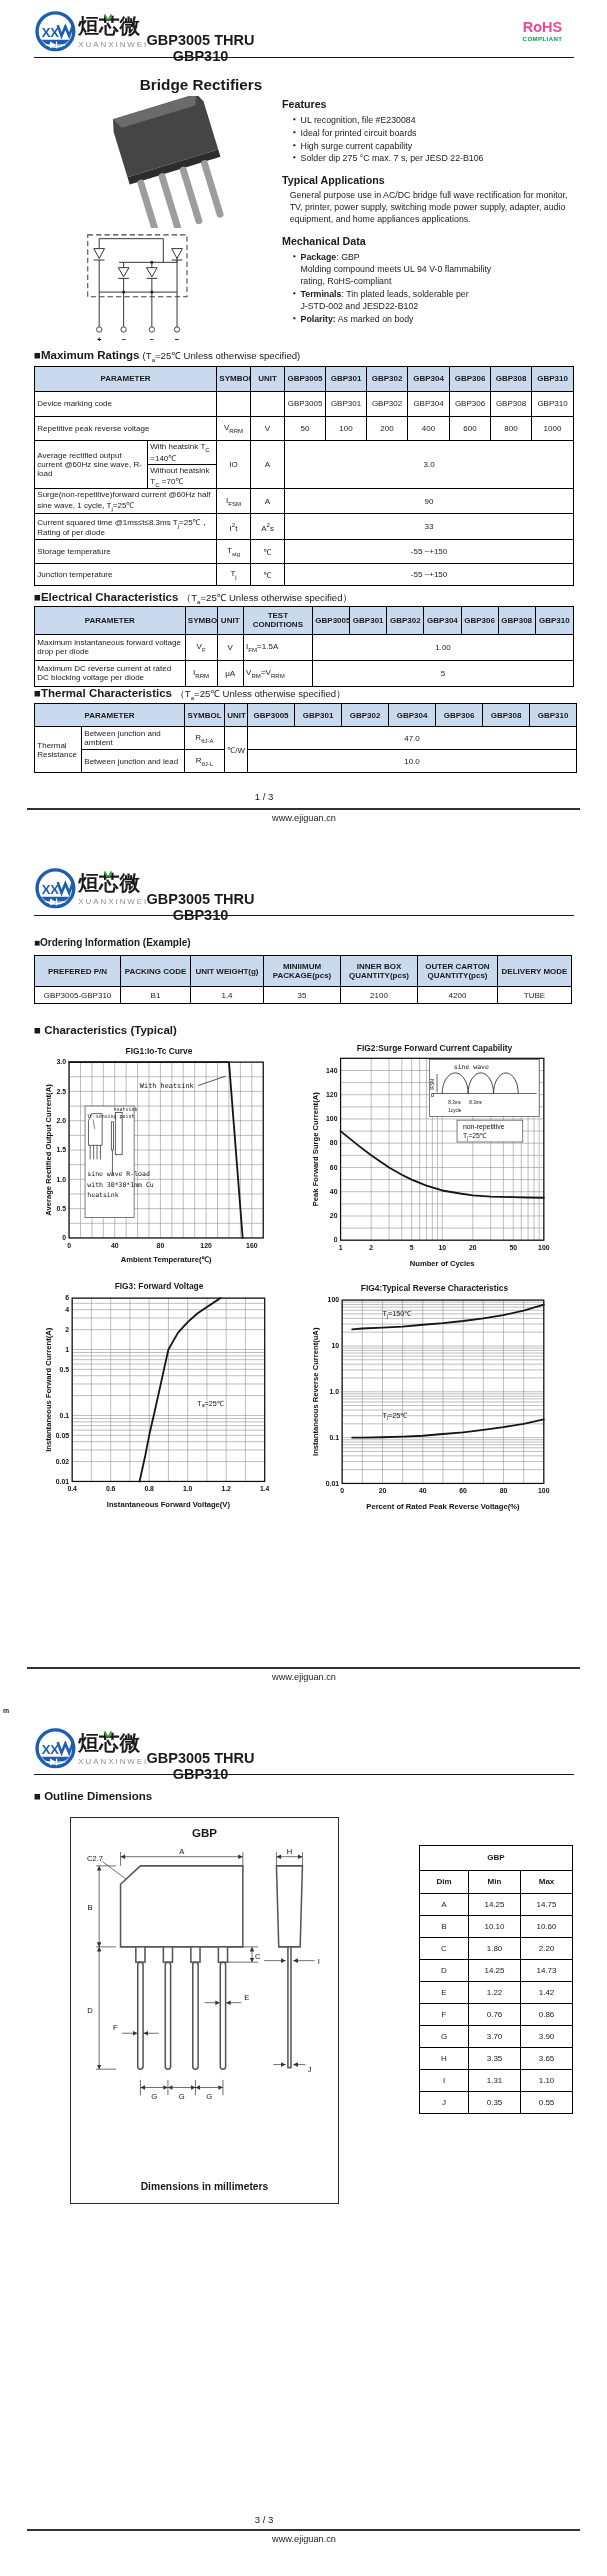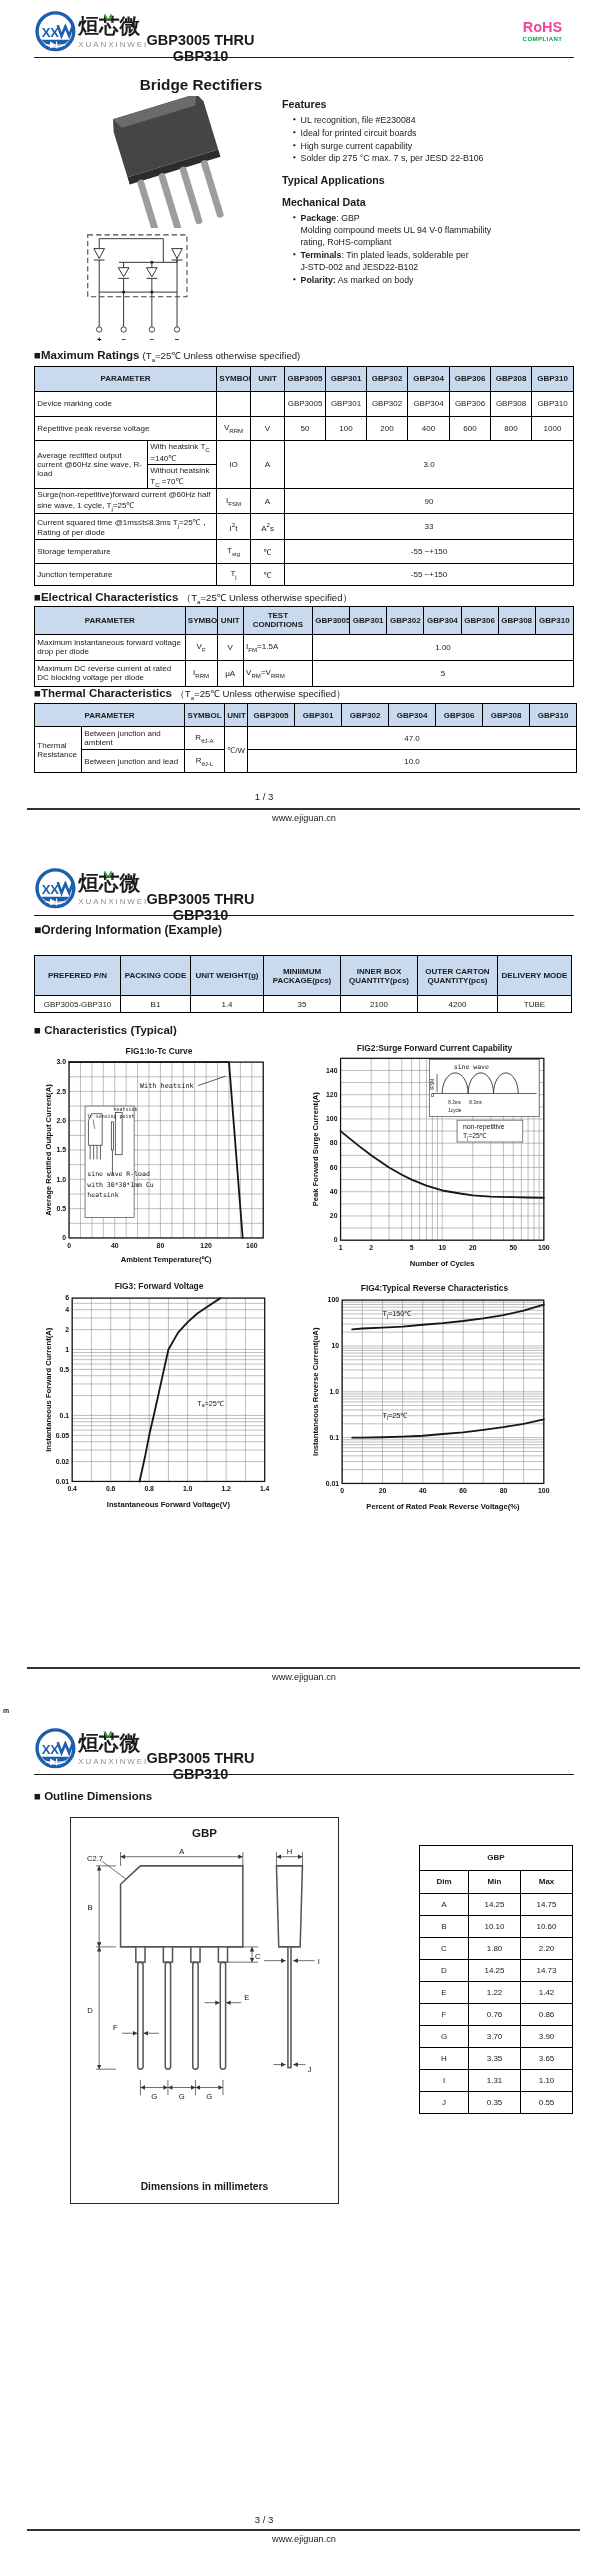--- a/index.html
+++ b/index.html
@@ -130,20 +130,21 @@
   </svg>
 
   <div class="rightcol">
     <div class="sec-title">Features</div>
     <div class="bullet-line"><span class="bul">●</span><span>UL recognition, file #E230084</span></div>
     <div class="bullet-line"><span class="bul">●</span><span>Ideal for printed circuit boards</span></div>
     <div class="bullet-line"><span class="bul">●</span><span>High surge current capability</span></div>
     <div class="bullet-line"><span class="bul">●</span><span>Solder dip 275 °C max. 7 s, per JESD 22-B106</span></div>
 
     <div class="sec-title mt">Typical Applications</div>
+    <div class="para">General purpose use in AC/DC bridge full wave rectification for monitor, TV, printer, power supply, switching mode power supply, adapter, audio equipment, and home appliances applications.</div>
 
     <div class="sec-title mt">Mechanical Data</div>
     <div class="bullet-line"><span class="bul">●</span><span class="bold">Package</span><span>: GBP</span></div>
     <div class="cont">Molding compound meets UL 94 V-0 flammability</div>
     <div class="cont">rating, RoHS-compliant</div>
     <div class="bullet-line"><span class="bul">●</span><span class="bold">Terminals</span><span>: Tin plated leads, solderable  per</span></div>
     <div class="cont">J-STD-002 and JESD22-B102</div>
     <div class="bullet-line"><span class="bul">●</span><span class="bold">Polarity:</span><span> As marked on body</span></div>
   </div>
 
@@ -344,34 +345,34 @@
       <text x="10" y="36" font-size="17" font-weight="bold" fill="#1d5fae">XX</text>
       <path d="M31 21 L36 35 L41 23 L46 35 L51 21" fill="none" stroke="#1d5fae" stroke-width="3.4"></path>
       <text x="58" y="31" font-size="27" font-weight="bold" fill="#1b1b1b">烜芯微</text>
       <line x1="92" y1="7" x2="96" y2="14" stroke="#3aaa35" stroke-width="2.4"></line>
       <line x1="101" y1="7" x2="98" y2="14" stroke="#3aaa35" stroke-width="2.4"></line>
       <text x="58" y="50" font-size="10.5" fill="#8f8f8f" letter-spacing="2.5">XUANXINWEI</text>
     </svg>
     <div class="hdr-title">GBP3005 THRU GBP310</div>
   </div>
 
-  <div class="sec-h" style="top:64px;font-size:12px">■Ordering Information (Example)</div>
+  <div class="sec-h" style="top:78px;font-size:10px">■Ordering Information (Example)</div>
 
   <table class="dt" style="left:34px;top:96px;width:536px">
     <colgroup>
         <col style="width:86px">
         <col style="width:70px">
         <col style="width:73px">
         <col style="width:77px">
         <col style="width:77px">
         <col style="width:80px">
         <col style="width:74px">
       </colgroup>
     <tbody>
-        <tr style="height:40px">
+        <tr style="height:31px">
       <th>PREFERED P/N</th>
       <th>PACKING CODE</th>
       <th>UNIT WEIGHT(g)</th>
       <th>MINIIMUM PACKAGE(pcs)</th>
       <th>INNER BOX QUANTITY(pcs)</th>
       <th>OUTER CARTON QUANTITY(pcs)</th>
       <th>DELIVERY MODE</th>
     </tr>
     <tr style="height:17px">
       <td>GBP3005-GBP310</td>

